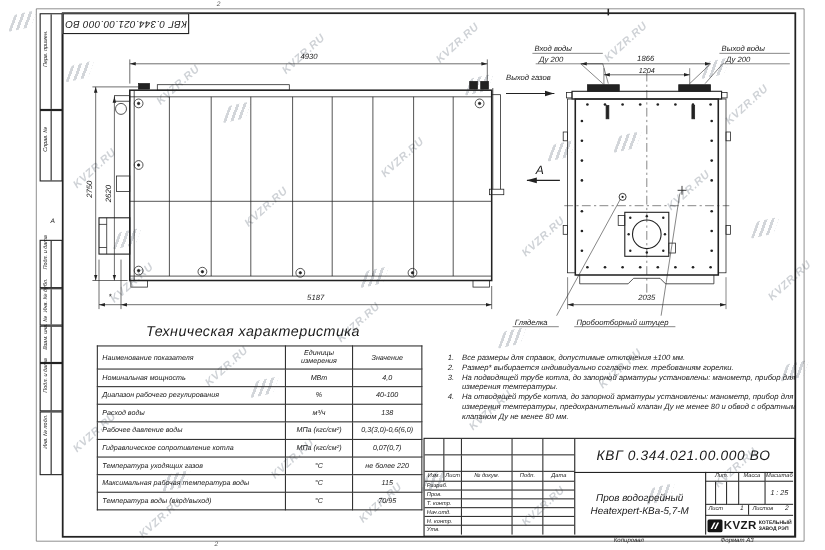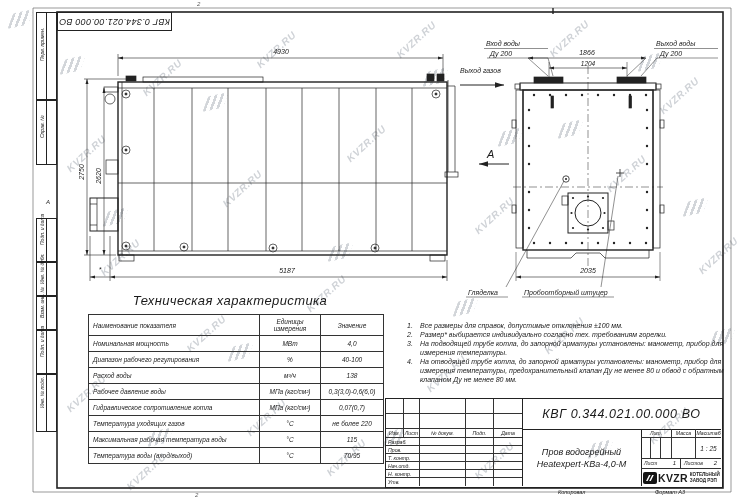--- a/index.html
+++ b/index.html
@@ -494,21 +494,21 @@
         <div class="cell" style="width:46px;border-bottom:none;"></div>
           <div class="cell" style="width:28px;border-bottom:none;"></div>
           <div class="cell" style="width:28px;border-right:none;border-bottom:none;"></div>
       </div>
     </div>
 
     <div class="tb-doc">КВГ 0.344.021.00.000 ВО</div>
 
     <div class="tb-name">
       <span>Пров водогрейный</span>
-      <span>Heatexpert-КВа-4,0-М</span>
+      <span>Heatexpert-КВа-5,7-М</span>
     </div>
 
     <div class="tb-right">
       <div class="tb-lit-h">
         <div class="cell" style="width:31px;">Лит.</div>
         <div class="cell" style="width:24px;">Масса</div>
         <div class="cell" style="width:25px;border-right:none;">Масштаб</div>
       </div>
       <div class="tb-lit-v">
         <div class="cell" style="width:10px;"></div>

